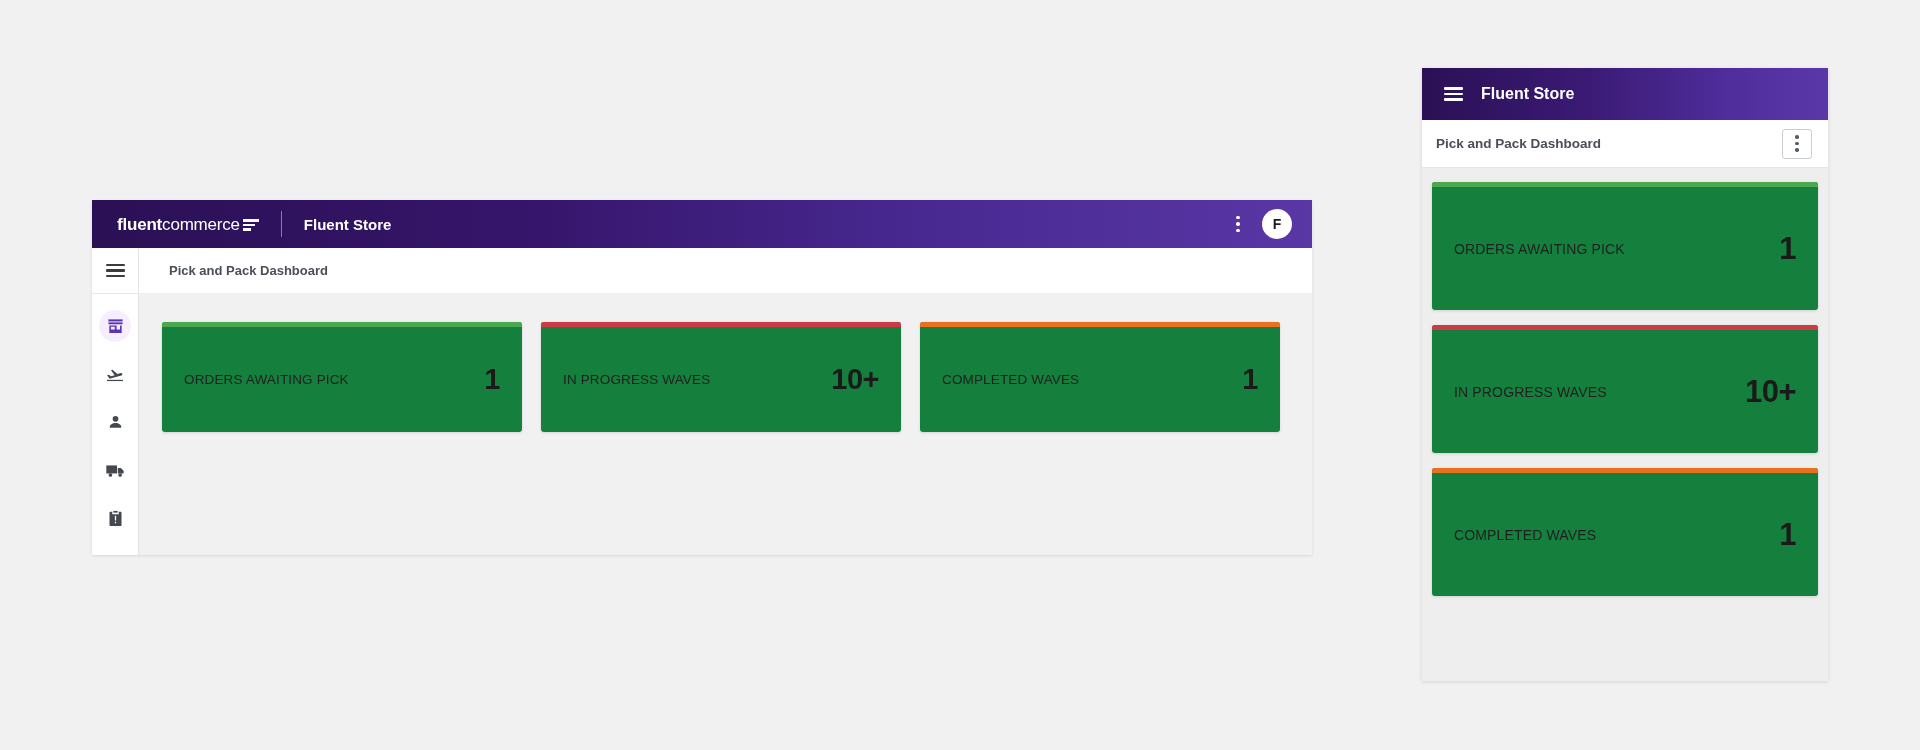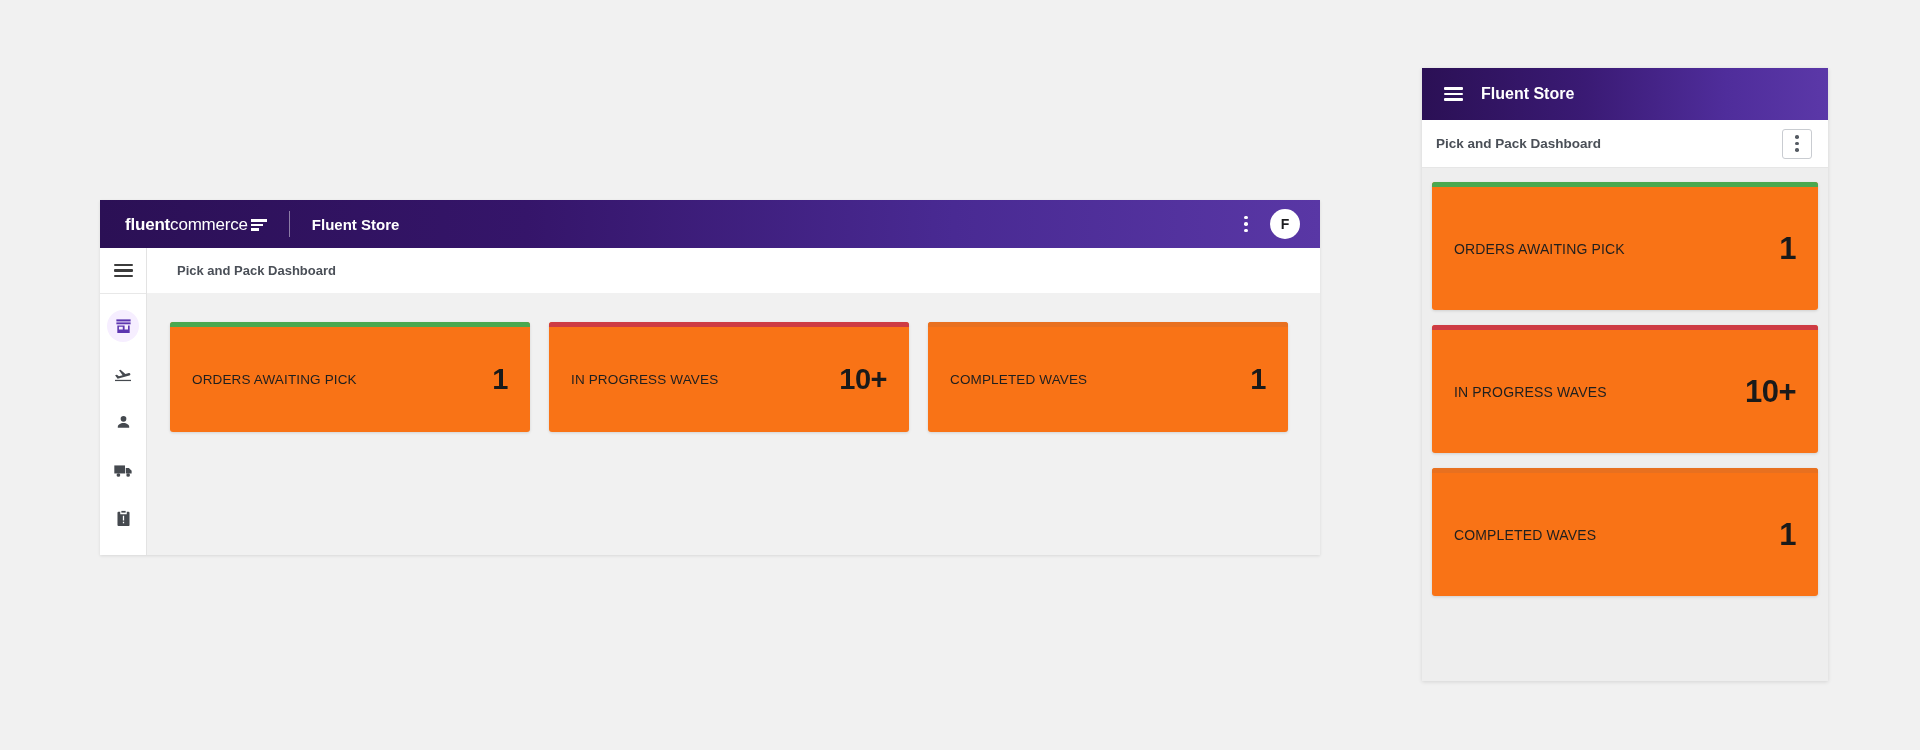--- a/index.html
+++ b/index.html
@@ -11,21 +11,21 @@
     height: 750px;
     background: #f1f1f1;
     font-family: "Liberation Sans", sans-serif;
     overflow: hidden;
     position: relative;
   }
 
   
   .desktop-window {
     position: absolute;
-    left: 100px;
+    left: 92px;
     top: 200px;
     width: 1220px;
     height: 355px;
     background: #ffffff;
     box-shadow: 0 1px 3px rgba(0,0,0,0.10);
   }
 
   .app-bar {
     height: 48px;
     background: linear-gradient(to right, #2b1055 0%, #35156a 35%, #492a93 70%, #5937a5 100%);
@@ -203,21 +203,21 @@
     flex: 1;
     padding: 29px 23px 0 23px;
     box-sizing: border-box;
     display: flex;
     gap: 19px;
     align-items: flex-start;
   }
 
   
   .stat-card {
-    background: #f97316;
+    background: #15803d;
     border-radius: 3px;
     box-shadow: 0 1px 3px rgba(0,0,0,0.13);
     overflow: hidden;
     display: flex;
     flex-direction: column;
     cursor: pointer;
   }
   .stat-accent { height: 5px; width: 100%; flex: none; }
   .stat-inner {
     flex: 1;

